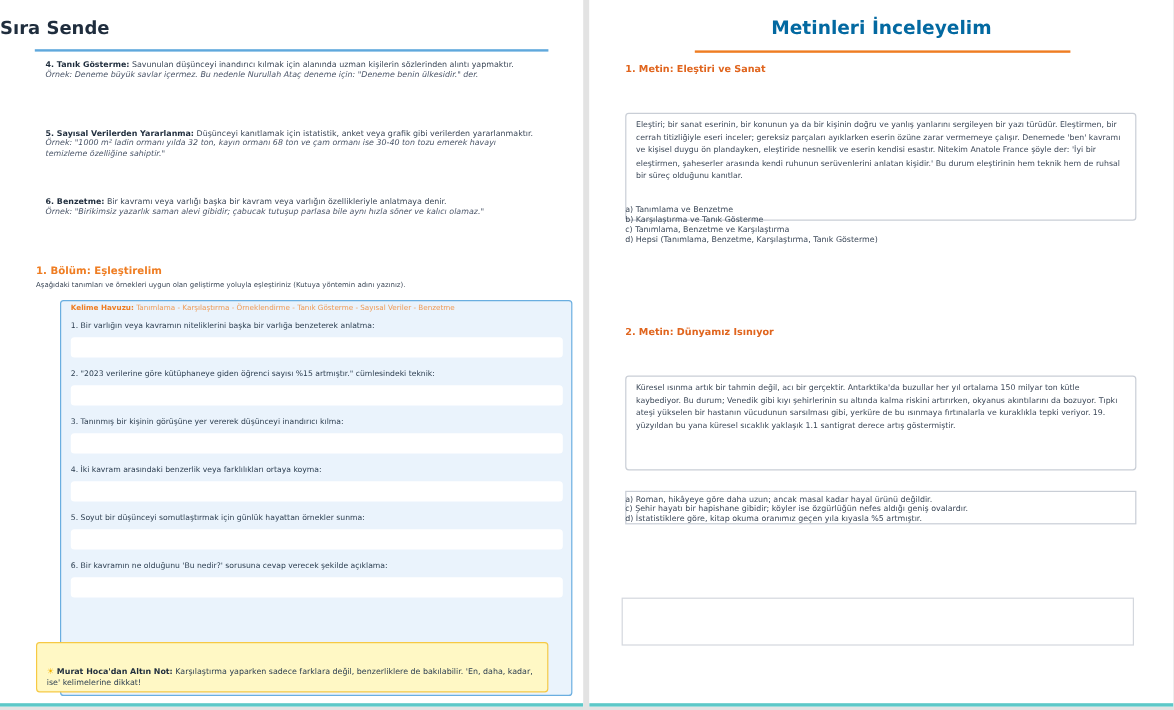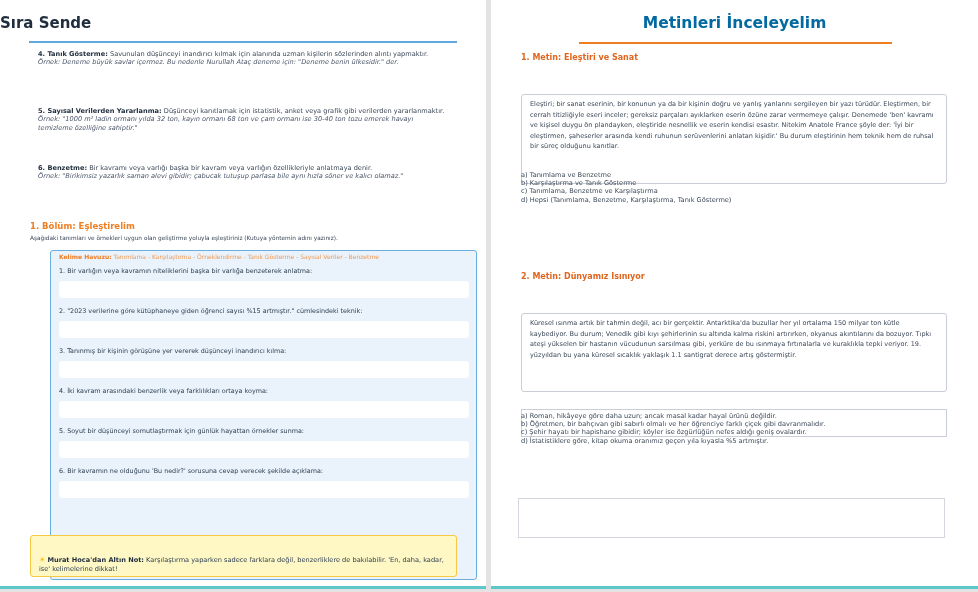--- a/index.html
+++ b/index.html
@@ -186,21 +186,20 @@
     <span class="opt">d) Hepsi (Tanımlama, Benzetme, Karşılaştırma, Tanık Gösterme)</span>
   </div>
 
   <div class="r-sec" style="top:272px">2. Metin: Dünyamız Isınıyor</div>
   <div class="text-box" style="top:290px;height:79px">Küresel ısınma artık bir tahmin değil, acı bir gerçektir. Antarktika'da buzullar her yıl ortalama 150 milyar ton kütle kaybediyor. Bu durum; Venedik gibi kıyı şehirlerinin su altında kalma riskini artırırken, okyanus akıntılarını da bozuyor. Tıpkı ateşi yükselen bir hastanın vücudunun sarsılması gibi, yerküre de bu ısınmaya fırtınalarla ve kuraklıkla tepki veriyor. 19. yüzyıldan bu yana küresel sıcaklık yaklaşık 1.1 santigrat derece artış göstermiştir.</div>
 
 
   <div class="overlap-box"></div>
   <div class="quiz quiz2">
     <span class="opt">a) Roman, hikâyeye göre daha uzun; ancak masal kadar hayal ürünü değildir.</span>
-    <span class="opt">b) Öğretmen, bir bahçıvan gibi sabırlı olmalı ve her öğrenciye farklı çiçek gibi davranmalıdır.</span>
     <span class="opt">c) Şehir hayatı bir hapishane gibidir; köyler ise özgürlüğün nefes aldığı geniş ovalardır.</span>
     <span class="opt">d) İstatistiklere göre, kitap okuma oranımız geçen yıla kıyasla %5 artmıştır.</span>
   </div>
 
   <div class="write-box"></div>
 
   <div class="bottom-line"></div>
 </div>
 
 </body></html>

